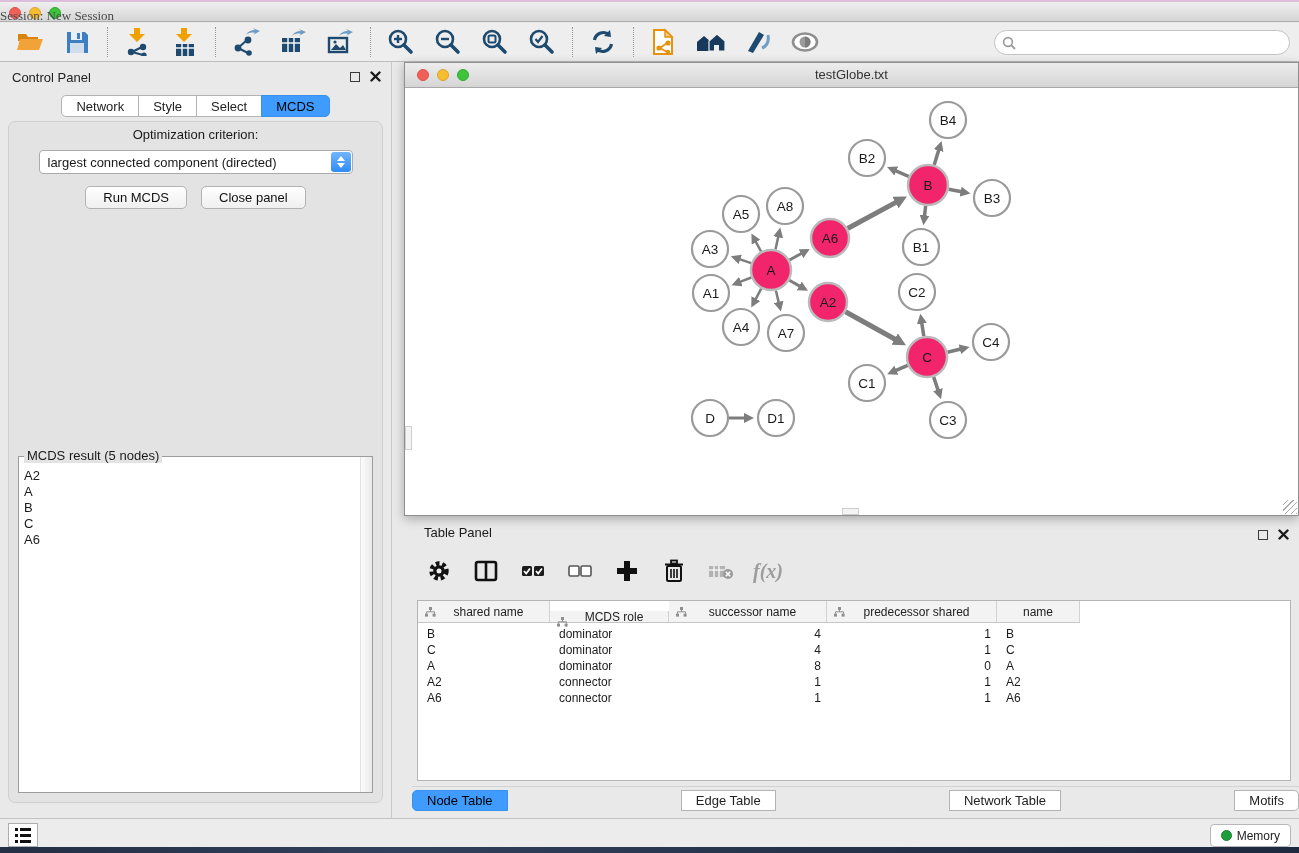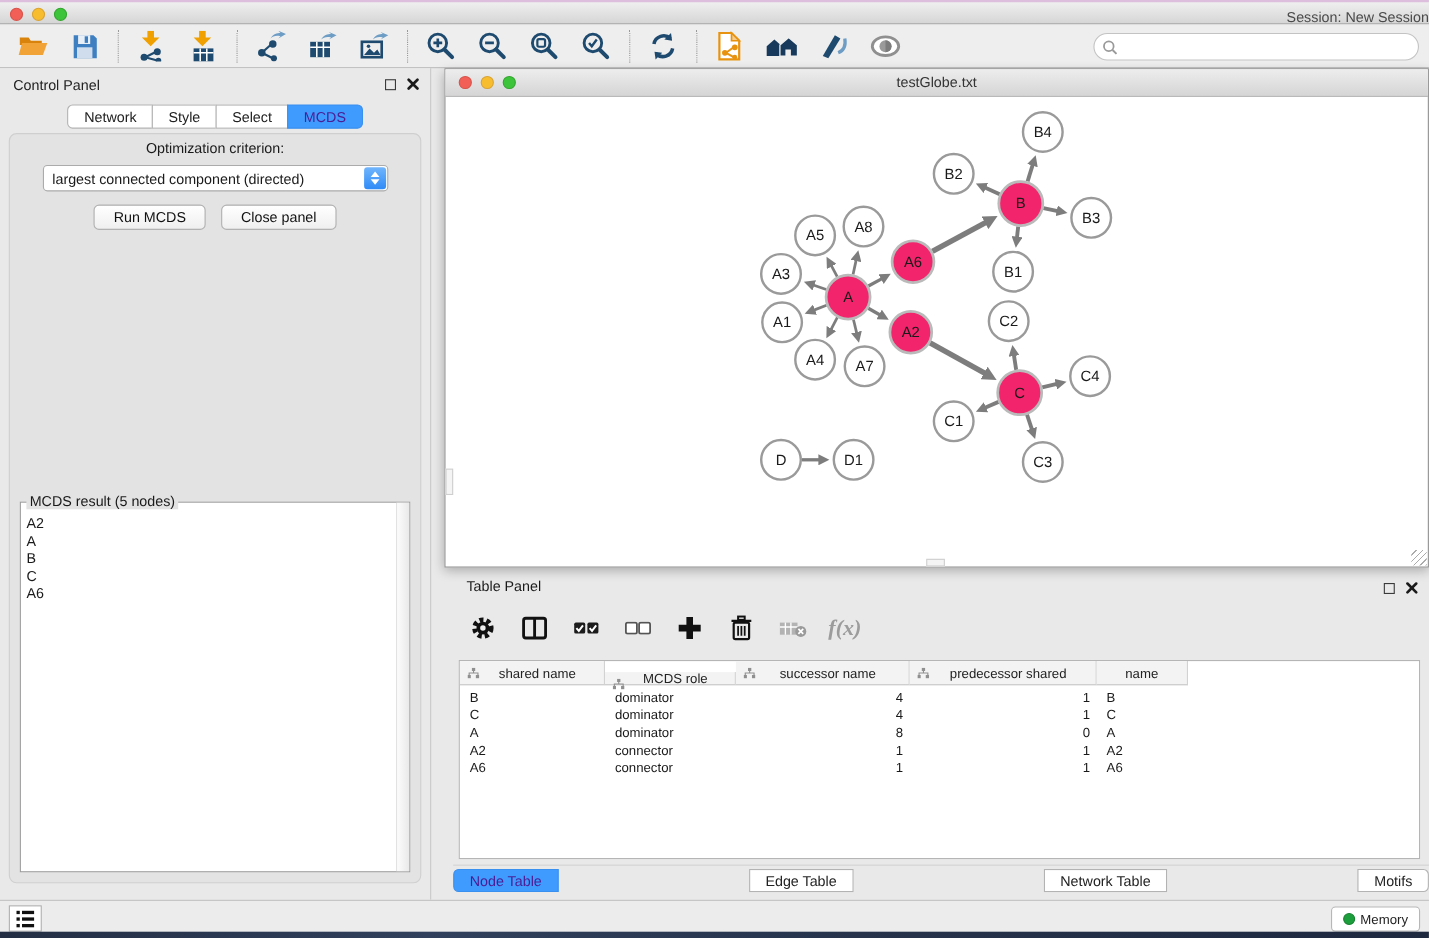--- a/index.html
+++ b/index.html
@@ -7,21 +7,21 @@
   body { font-family:"Liberation Sans", sans-serif; background:#e9e9e9; position:relative; overflow:hidden; font-size:13px; color:#1a1a1a; }
 
   
   .titlebar { position:absolute; top:0; left:0; right:0; height:22px;
     background:linear-gradient(#efefef,#d6d6d6); border-top:2px solid #ddbedd; border-bottom:1px solid #adadad; }
   .tlights { position:absolute; left:9px; top:5px; display:flex; gap:8px; }
   .tl { width:12px; height:12px; border-radius:50%; }
   .tl.red { background:#f25f57; border:1px solid #d8534a; }
   .tl.yel { background:#f8bd2f; border:1px solid #d9a433; }
   .tl.grn { background:#3dc43b; border:1px solid #34a62f; }
-  .titlebar .wtitle { position:absolute; left:0; right:0; top:6px; text-align:right; color:#4a4a4a; }
+  .titlebar .wtitle { position:absolute; left:0; right:0; top:6px; text-align:left; color:#4a4a4a;font-family:Liberation Serif, serif; }
 
   
   .toolbar { position:absolute; top:23px; left:0; right:0; height:39px; background:#eeeeee;
     border-bottom:1px solid #bdbdbd; display:flex; align-items:center; }
   .tb-group { display:flex; align-items:center; gap:17px; padding:0 15px; }
   .tb-sep { width:0; height:30px; border-left:1px dotted #999; }
   .tb-btn { display:inline-flex; align-items:center; justify-content:center; width:30px; height:30px; }
   .search-box { position:absolute; right:9px; top:7px; width:296px; height:25px; background:#fff;
     border:1px solid #c3c3c3; border-radius:13px; display:flex; align-items:center; padding-left:7px; }
   .search-box input { border:none; outline:none; flex:1; height:20px; font-size:13px; background:transparent; margin-left:4px;}
@@ -29,21 +29,21 @@
   
   .control-panel { position:absolute; left:0; top:62px; width:392px; height:756px; background:#e9e9e9; border-right:1px solid #c9c9c9; }
   .cp-head { position:absolute; top:8px; left:12px; color:#222; }
   .panel-icons { position:absolute; right:10px; top:9px; display:flex; gap:10px; align-items:center; }
   .float-ic { width:10px; height:10px; border:1.6px solid #3a3a3a; display:inline-block; }
   .tabsrow { position:absolute; top:33px; left:0; right:0; display:flex; justify-content:center;text-align:center; }
   .tab { height:22px; display:flex; align-items:center; padding:0 14px; background:#fff;
     border:1px solid #b3b3b3; margin-left:-1px; color:#222; cursor:default; }
   .tab:first-child { border-radius:5px 0 0 5px; margin-left:0; }
   .tab:last-child { border-radius:0 5px 5px 0; }
-  .tab.active { background:#3f9bfd; border-color:#3a90ef; color:#4c1d95; }
+  .tab.active { background:#3f9bfd; border-color:#3a90ef; color:#000000; }
   .cp-body { position:absolute; top:59px; left:8px; width:375px; height:682px; background:#e3e3e3;
     border:1px solid #cfcfcf; border-radius:7px; }
   .opt-label { text-align:center; margin-top:5px; }
   .crit-select { position:relative; width:314px; height:24px; margin:8px auto 0; background:#fff;
     border:1px solid #ababab; border-radius:4px; display:flex; align-items:center; padding-left:8px; }
   .crit-stepper { position:absolute; right:1px; top:1px; width:20px; height:20px;
     background:linear-gradient(#70b5fc,#2f8bf7); border-radius:3px; display:flex; flex-direction:column;
     align-items:center; justify-content:center; gap:2px; }
   .tri-up { width:0; height:0; border-left:4px solid transparent; border-right:4px solid transparent; border-bottom:5px solid #fff; }
   .tri-dn { width:0; height:0; border-left:4px solid transparent; border-right:4px solid transparent; border-top:5px solid #fff; }

